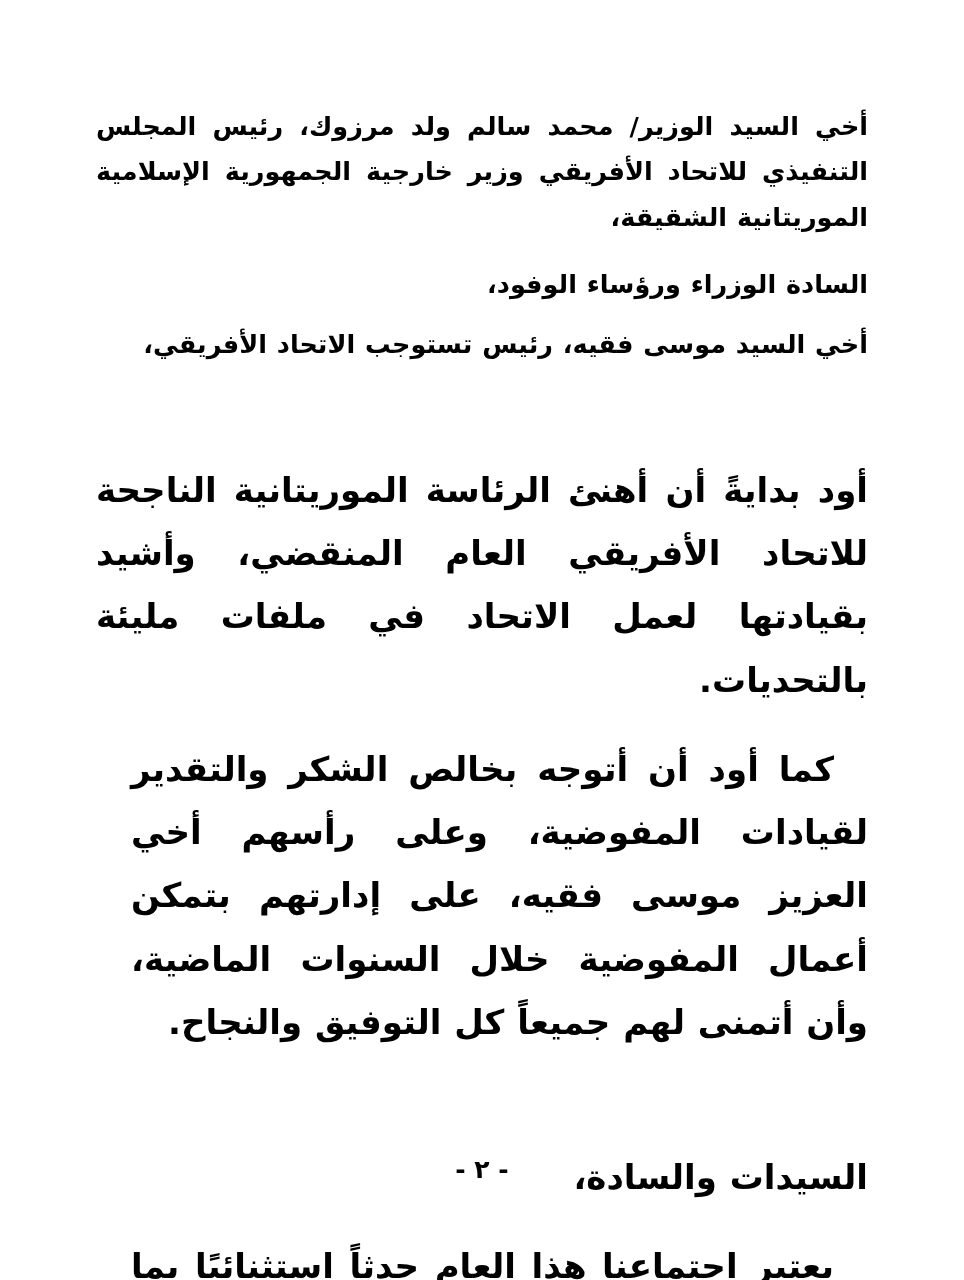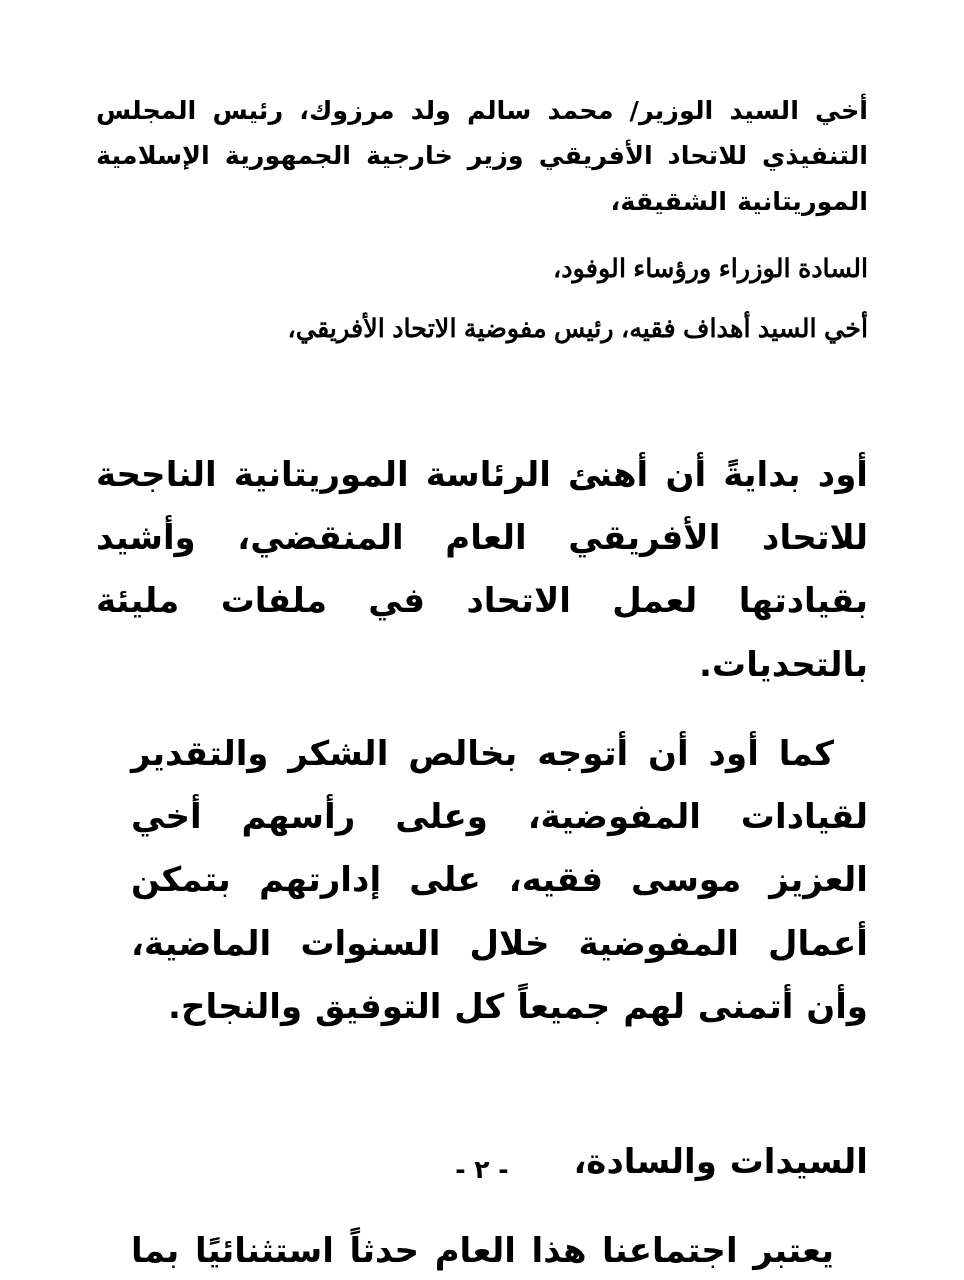--- a/index.html
+++ b/index.html
@@ -27,39 +27,38 @@
     position: absolute;
     top: 88px;
     right: 96px;
     left: 96px;
     direction: rtl;
     text-align: right;
   }
 
   
   .salutation {
-    margin: 0 0 0 0;
+    margin: 16px 0 0 0;
   }
 
   .sal-line {
     font-size: 25.5px;
     font-weight: bold;
     line-height: 1.78;
     letter-spacing: 0;
     direction: rtl;
     text-align: justify;
     text-align-last: right;
     margin: 0;
     word-spacing: 1px;
   }
 
   .sal-line.single {
     text-align: right;
     text-align-last: right;
-    font-family: Liberation Serif, serif;
   }
 
   .sal-gap-sm { height: 22px; }
   .sal-gap-xs { height: 14px; }
 
   
   .gap-block-lg { height: 92px; }
   .gap-block-sm { height: 26px; }
 
   .para {
@@ -106,21 +105,21 @@
     <div class="salutation">
 
       <p class="sal-line">أخي السيد الوزير/ محمد سالم ولد مرزوك، رئيس المجلس التنفيذي للاتحاد الأفريقي وزير خارجية الجمهورية الإسلامية الموريتانية الشقيقة،</p>
 
       <div class="sal-gap-sm"></div>
 
       <p class="sal-line single">السادة الوزراء ورؤساء الوفود،</p>
 
       <div class="sal-gap-xs"></div>
 
-      <p class="sal-line single">أخي السيد أهداف فقيه، رئيس مفوضية الاتحاد الأفريقي،</p>
+      <p class="sal-line single">أخي السيد موسى فقيه، رئيس تستوجب الاتحاد الأفريقي،</p>
     </div>
 
     <div class="gap-block-lg"></div>
 
     <p class="para">أود بدايةً أن أهنئ الرئاسة الموريتانية الناجحة للاتحاد الأفريقي العام المنقضي، وأشيد بقيادتها لعمل الاتحاد في ملفات مليئة بالتحديات.</p>
 
     <div class="gap-block-sm"></div>
 
     <p class="para indented">كما أود أن أتوجه بخالص الشكر والتقدير لقيادات المفوضية، وعلى رأسهم أخي العزيز موسى فقيه، على إدارتهم بتمكن أعمال المفوضية خلال السنوات الماضية، وأن أتمنى لهم جميعاً كل التوفيق والنجاح.</p>
 

